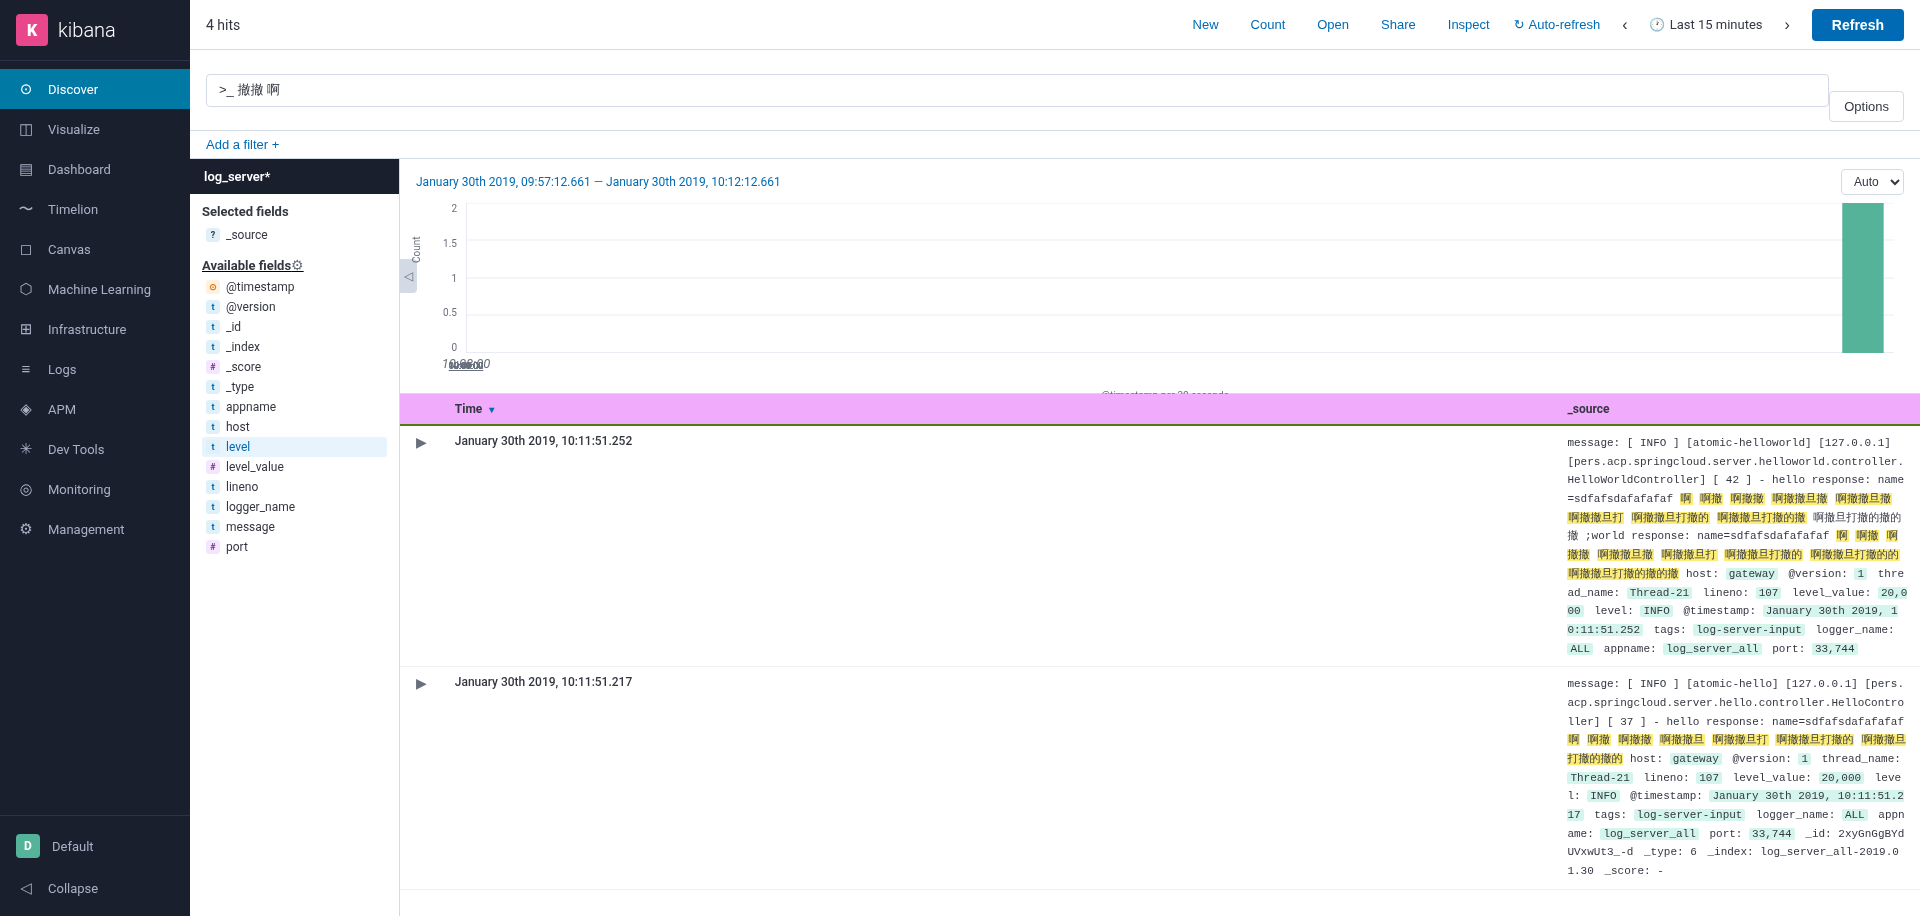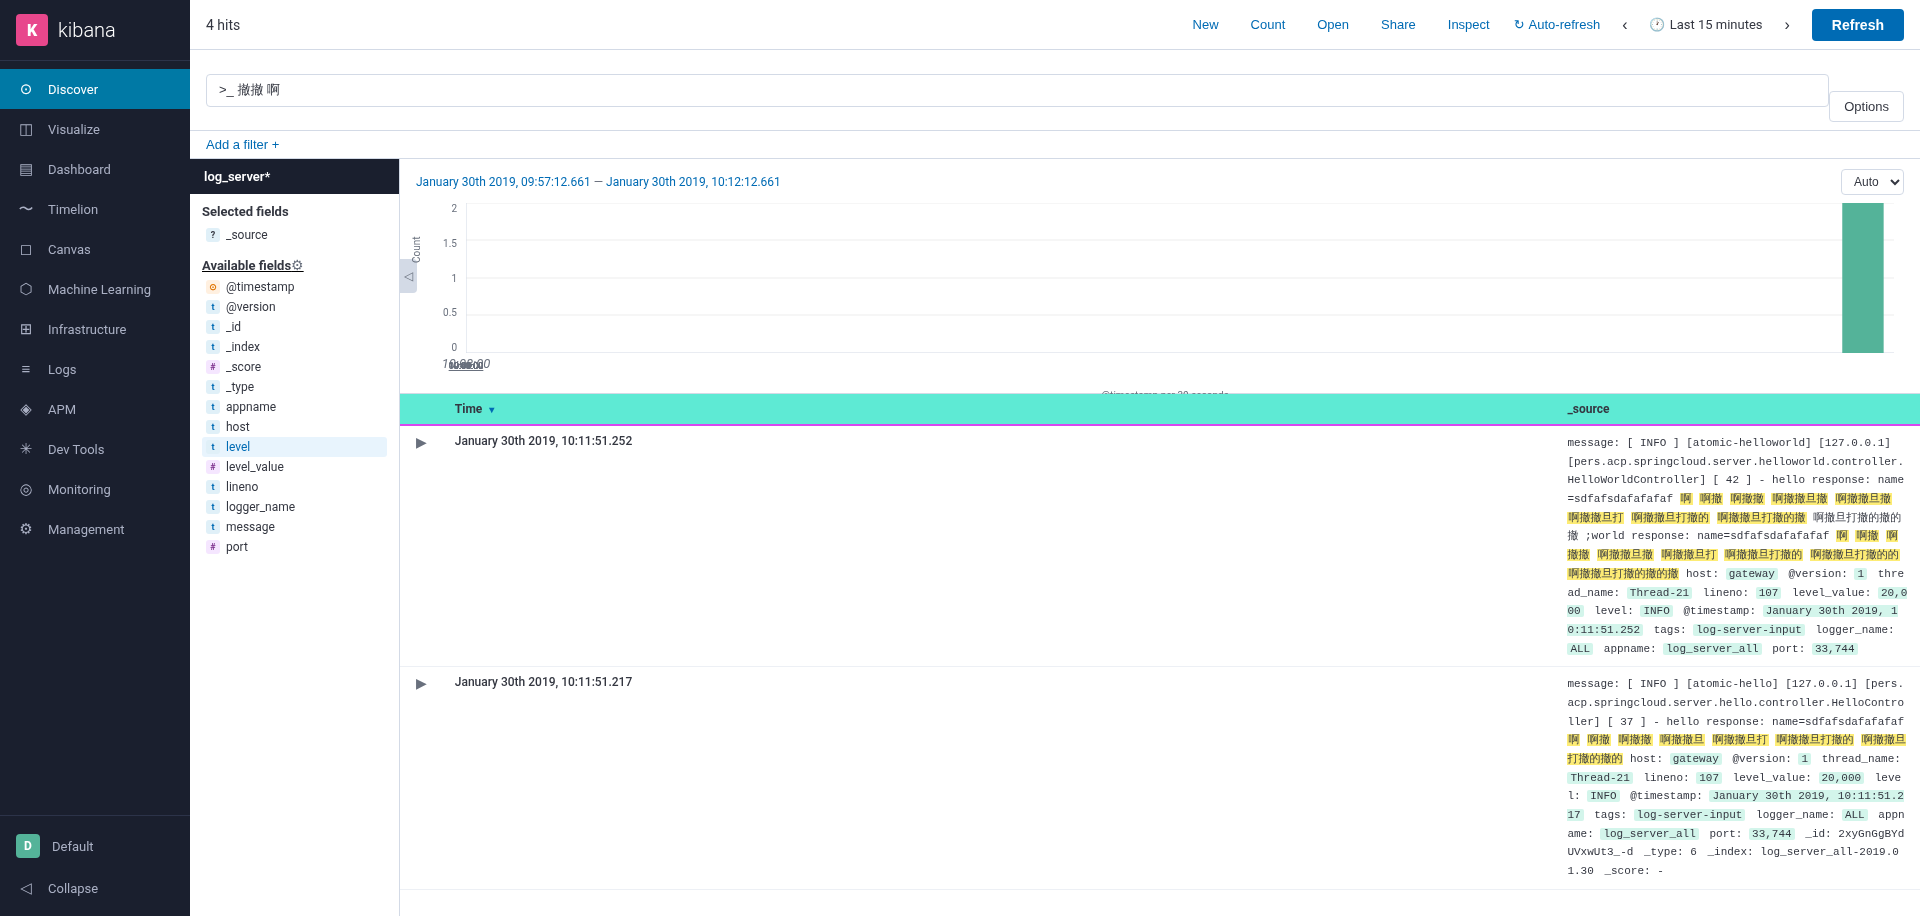--- a/index.html
+++ b/index.html
@@ -369,25 +369,25 @@
       overflow-y: auto;
       background: #fff;
     }
     .results-table {
       width: 100%;
       border-collapse: collapse;
     }
     .results-table th {
       text-align: left;
       padding: 8px 12px;
-      border-bottom: 2px solid #d946ef;
+      border-bottom: 2px solid #4d7c0f;
       font-size: 12px;
       font-weight: 700;
       color: #343741;
-      background: #5eead4;
+      background: #f0abfc;
       position: sticky;
       top: 0;
       z-index: 1;
     }
     .results-table th .sort-icon {
       font-size: 10px;
       margin-left: 4px;
       color: #006bb4;
     }
     .results-table td {

